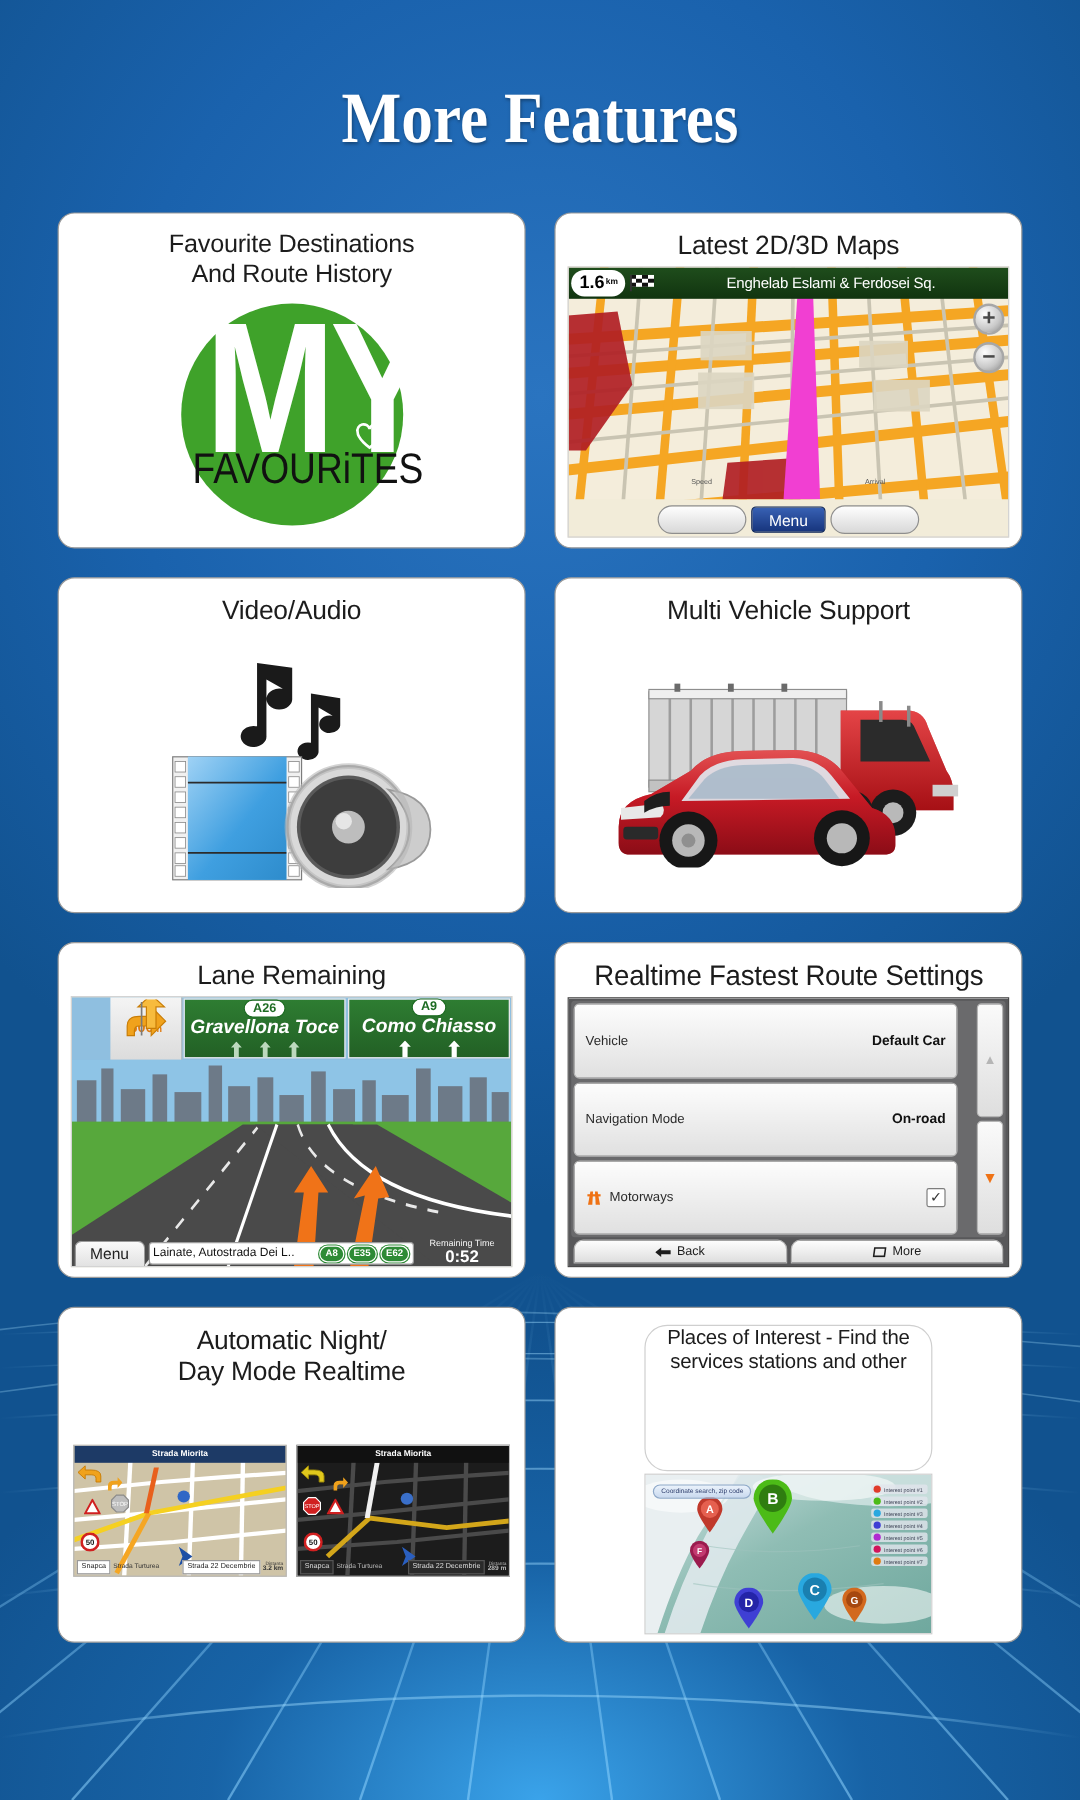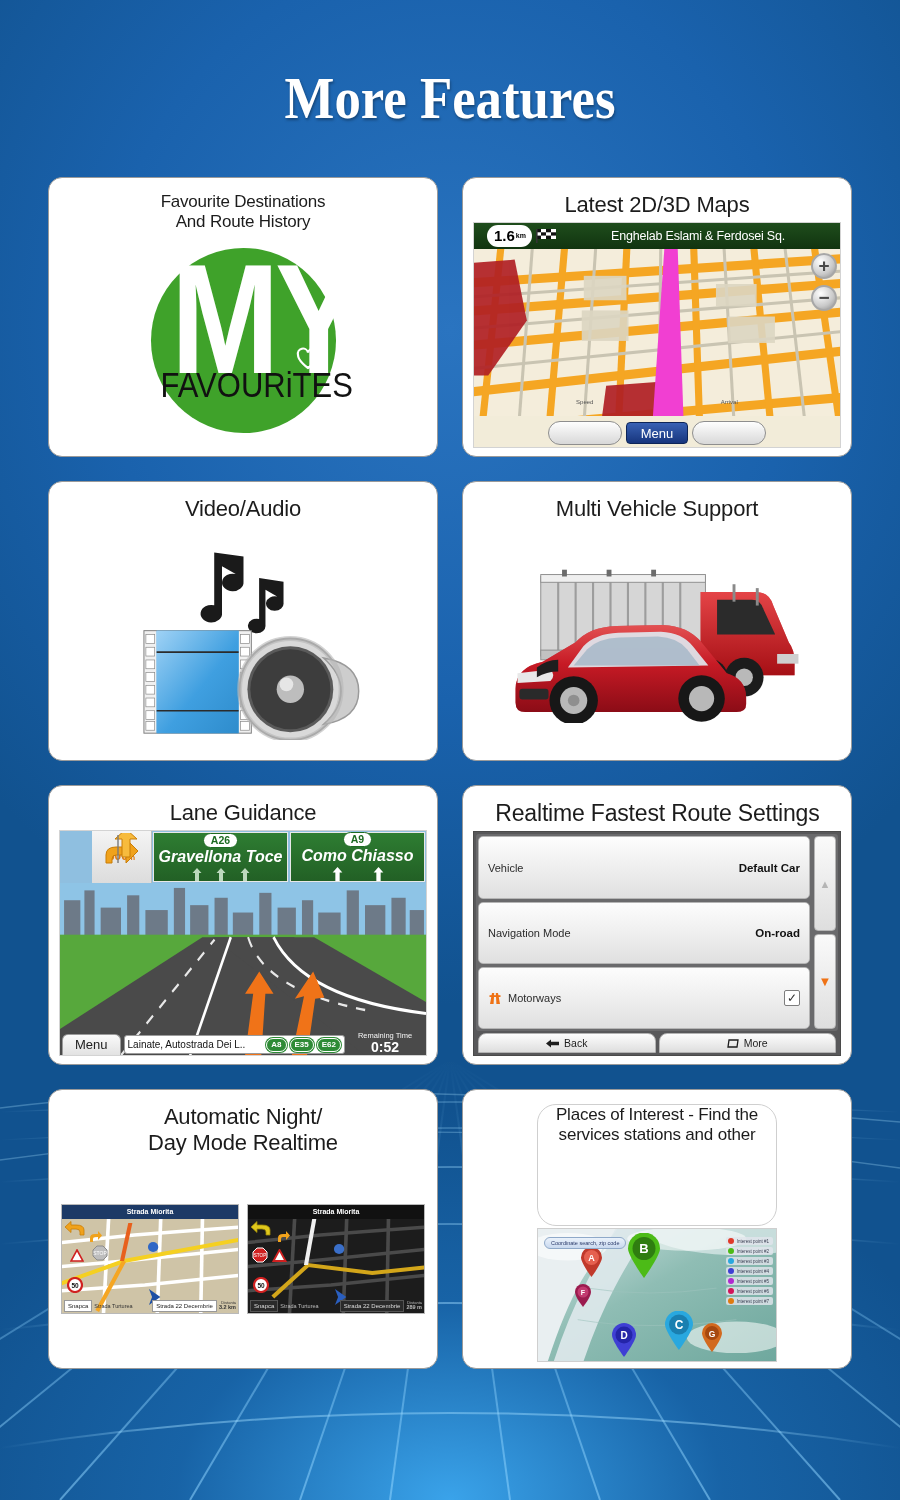--- a/index.html
+++ b/index.html
@@ -54,21 +54,21 @@
     border-radius: 14px;
     height: 280px;
     padding: 8px 10px 6px;
     display: flex;
     flex-direction: column;
     align-items: center;
     overflow: hidden;
     position: relative;
   }
   .card .ctitle {
-    font-size: 17px;
+    font-size: 21px;
     color: #1c1c1c;
     text-align: center;
     line-height: 1.17;
     font-weight: normal;
     margin-top: 6px;
     letter-spacing: -.2px;
   }
   .card .ctitle.big { font-size: 22px; }
   .card .ctitle.poi { font-size: 17px; line-height: 1.2; border-radius: 19px; }
   .card .ctitle.rt { font-size: 23.5px; transform: scaleX(.98); }
@@ -111,21 +111,21 @@
   
   .m2 { height: 100%; position: relative; background: #f2ecd9; }
   .m2 .roads { position: absolute; inset: 0; }
   .m2-top {
     position: absolute; left: 0; top: 0; right: 0; height: 26px;
     background: linear-gradient(#1f4d1c, #11340f);
     display: flex; align-items: center;
   }
   .m2-dist {
     background: #ffffff; color: #000; font-weight: bold; font-size: 15px;
-    border-radius: 13px; height: 22px; margin-left: 13px; padding: 0 6px 0 7px;
+    border-radius: 13px; height: 22px; margin-left: 2px; padding: 0 6px 0 7px;
     display: flex; align-items: center; gap: 1px;
   }
   .m2-dist sup { font-size: 7px; line-height: 1.05; display:block; text-align:left;}
   .m2-flag { width: 20px; height: 14px; margin: 0 6px 0 4px; }
   .m2-street {
     color: #ffffff; font-size: 12.5px; white-space: nowrap; overflow: hidden;
     flex: 1; text-align: center; padding-right: 6px; letter-spacing: -.2px;
   }
   .m2-zoom {
     position: absolute; right: 3px; width: 26px; height: 26px; border-radius: 50%;
@@ -207,21 +207,21 @@
   .rs-head {
     height: 17px; display: flex; align-items: center; gap: 5px;
     color: #d8d8d8; font-size: 9px; padding: 0 3px;
   }
   .rs-batt { width: 17px; height: 7px; background: #ef7215; border-radius: 1px; }
   .rs-time { font-size: 9px; color: #e6e6e6; }
   .rs-line { flex: 1; height: 1px; background: #ef7215; opacity: .85; }
   .rs-title { font-size: 9.5px; color: #e9e9e9; white-space: nowrap; }
   .rs-icons { display: flex; align-items: center; gap: 3px; color: #ef7215; font-size: 9px; }
   .rs-dot { width: 4px; height: 4px; border-radius: 50%; background: #ef7215; display: inline-block; }
-  .rs-body { flex: 1; display: flex; gap: 4px; padding: 2px; background: #6a6a6c; border-radius: 3px;}
+  .rs-body { flex: 1; display: flex; gap: 16px; padding: 2px; background: #6a6a6c; border-radius: 3px;}
   .rs-rows { flex: 1; display: flex; flex-direction: column; gap: 3px; }
   .rs-row {
     flex: 1; background: linear-gradient(#fdfdfd,#e0e0e0);
     border: 1px solid #b5b5b5; border-radius: 5px;
     display: flex; align-items: center; justify-content: space-between;
     padding: 0 9px; position: relative;
   }
   .rs-row .k { font-size: 11px; color: #2b2b2b; line-height: 1.1; }
   .rs-row .v { font-size: 11.5px; color: #111; font-weight: bold; }
   .rs-check {
@@ -540,21 +540,21 @@
             <circle cx="206" cy="150" r="13" fill="#b8b8b8"></circle>
           <path d="M16 124 l34 -4 q6 6 0 12 l-34 2 Z" fill="#e8e8e8"></path>
           <rect x="18" y="140" width="30" height="11" rx="3" fill="#2a2a2a"></rect>
           <path d="M36 118 q10 -8 22 -8 l0 12 q-12 0 -22 6 Z" fill="#1e1e1e"></path>
         </g>
       </svg>
     </div>
   </div>
 
   <div class="card">
-    <div class="ctitle big">Lane Guidance</div>
+    <div class="ctitle big">Lane Remaining</div>
     <div class="card-body" style="padding:4px 0 2px;">
       <div class="gps">
         <div class="lg">
           <div class="lg-scene">
             <svg viewBox="0 0 360 140" preserveAspectRatio="none" style="width:100%;height:100%">
               <rect width="360" height="44" fill="#8ec4e6"></rect>
               <g fill="#6d7a88">
                 <rect x="4" y="14" width="16" height="30"></rect>
                   <rect x="24" y="6" width="10" height="38"></rect>
                 <rect x="40" y="20" width="20" height="24"></rect>

